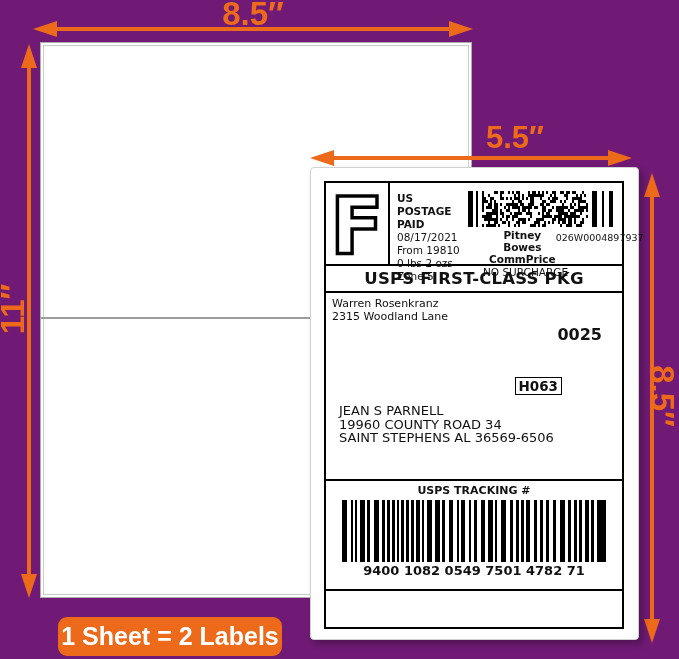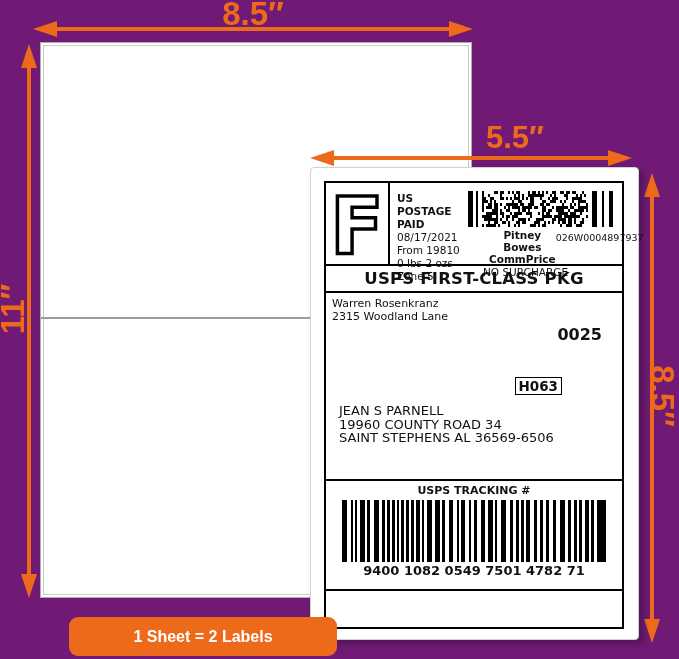--- a/index.html
+++ b/index.html
@@ -60,23 +60,23 @@
         font-size:13.5px;font-weight:bold;line-height:16px;}
   .recipient{position:absolute;left:13px;top:111px;font-size:13px;line-height:13.5px;}
 
   .row4{height:108px;border-bottom:2px solid #000;flex:none;text-align:center;}
   .tracking-header{font-size:11px;font-weight:bold;margin-top:4px;line-height:12px;}
   .barcode1d{width:264px;height:62px;margin:3px auto 0;line-height:0;}
   .tracking-number{font-size:13px;font-weight:bold;margin-top:1px;}
   .row5{flex:1;}
 
   
-  .badge{position:absolute;left:69px;top:617px;width:268px;height:39px;background:var(--accent);
+  .badge{position:absolute;left:58px;top:617px;width:224px;height:39px;background:var(--accent);
          border-radius:9px;color:#fff;font-family:"Liberation Sans",sans-serif;font-weight:bold;
-         font-size:16px;display:flex;align-items:center;justify-content:center;}
+         font-size:25px;display:flex;align-items:center;justify-content:center;}
 </style>
 </head>
 <body>
 
 <div class="stage">
 
   <div class="dim dim-top">8.5″</div>
   <div class="harrow" style="left:33px;top:21px;width:440px;height:16px;">
     <span class="head w"></span>
       <span class="shaft"></span>

